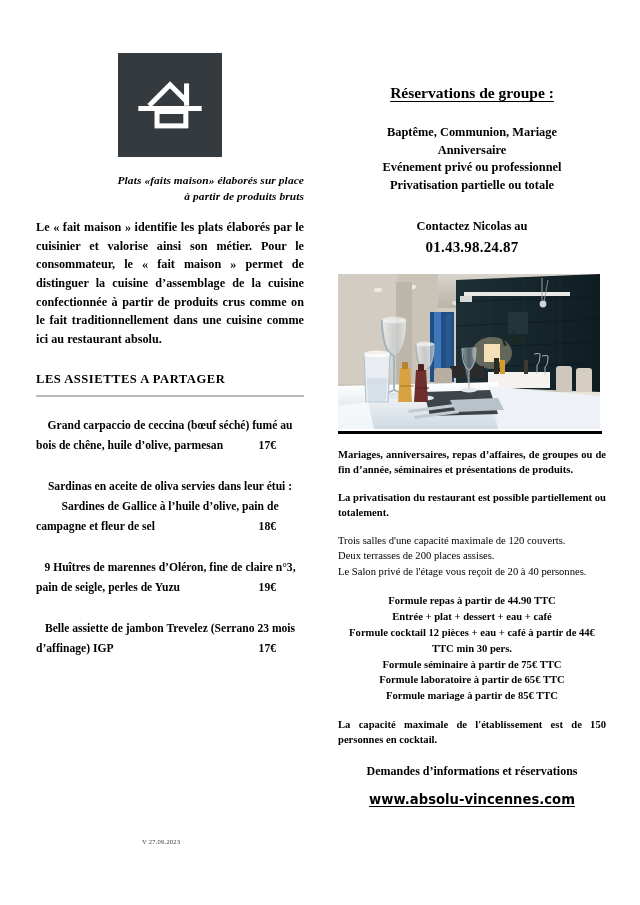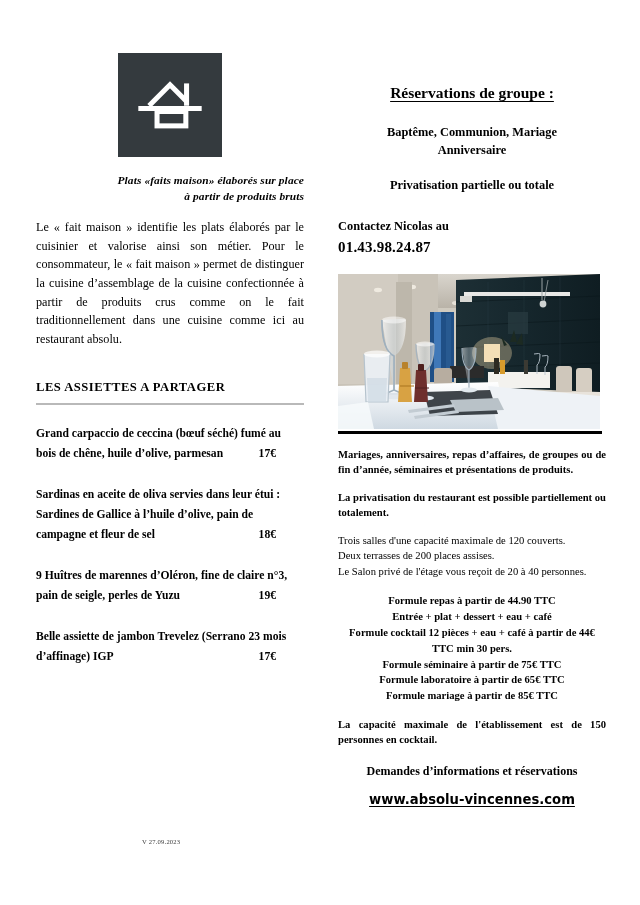--- a/index.html
+++ b/index.html
@@ -52,39 +52,39 @@
     font-style: italic;
     font-size: 11.4px;
     line-height: 1.42;
     letter-spacing: 0.1px;
   }
 
   .intro {
     margin-top: 14px;
     text-align: justify;
     text-align-last: left;
-    font-weight: normal;
+    font-weight: bold;
     font-size: 12.2px;
     line-height: 1.52;
   }
 
   .section-title {
-    margin-top: 32px;
+    margin-top: 24px;
     font-weight: bold;
     font-size: 12.6px;
     letter-spacing: 0.5px;
   }
   .rule-thin {
     margin-top: 8px;
     height: 2px;
     background: #b9b9b9;
     width: 100%;
   }
 
-  .menu-list { margin-top: 19px; }
+  .menu-list { margin-top: 19px; text-align: center; }
   .menu-item {
     margin-bottom: 21px;
     font-weight: bold;
     font-size: 11.6px;
     line-height: 1.72;
     position: relative;
   }
   .menu-item .line { display: block; }
   .menu-item .price-line {
     display: flex;
@@ -123,21 +123,21 @@
   .res-sub {
     margin-top: 22px;
     text-align: center;
     font-weight: bold;
     font-size: 12.4px;
     line-height: 1.42;
   }
 
   .contact {
     margin-top: 23px;
-    text-align: left;
+    text-align: center;
     font-weight: bold;
     font-size: 12.4px;
     line-height: 1.5;
   }
   .contact .phone { font-size: 15px; letter-spacing: 0.2px; }
 
   .photo {
     margin-top: 15px;
     width: 262px;
     height: 155px;
@@ -267,21 +267,21 @@
 
   <div class="version">V 27.09.2023</div>
 
   <div class="col-right">
 
     <div class="res-title">Réservations de groupe :</div>
 
     <div class="res-sub">
       <span>Baptême, Communion, Mariage</span><br>
       <span>Anniversaire</span><br>
-      <br>
+      <span>Evénement privé ou professionnel</span><br>
       <span>Privatisation partielle ou totale</span>
     </div>
 
     <div class="contact">
       <span>Contactez Nicolas au</span><br>
       <span class="phone">01.43.98.24.87</span>
     </div>
 
     <div class="photo">
       <svg viewBox="0 0 262 155" preserveAspectRatio="none" aria-hidden="true">

